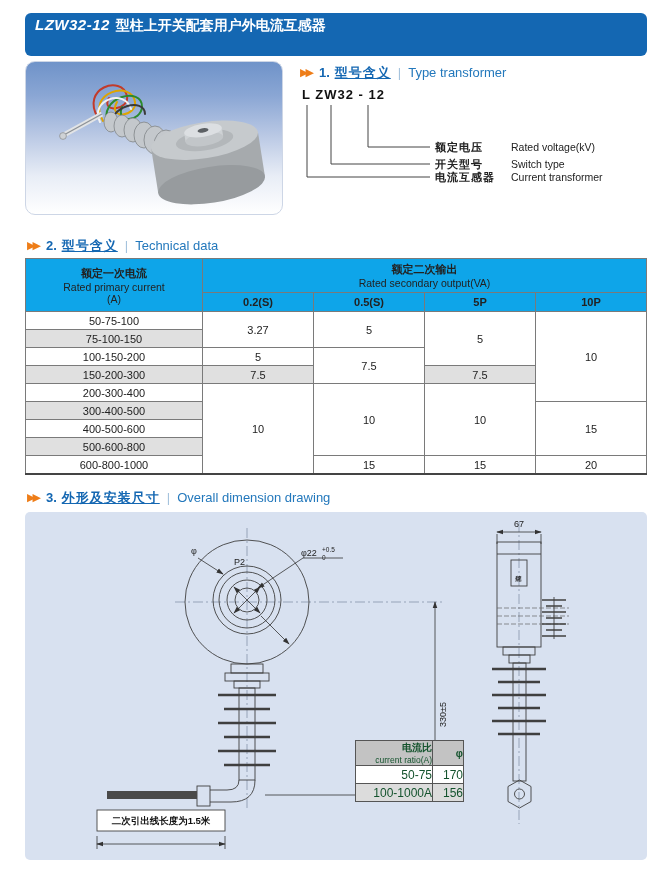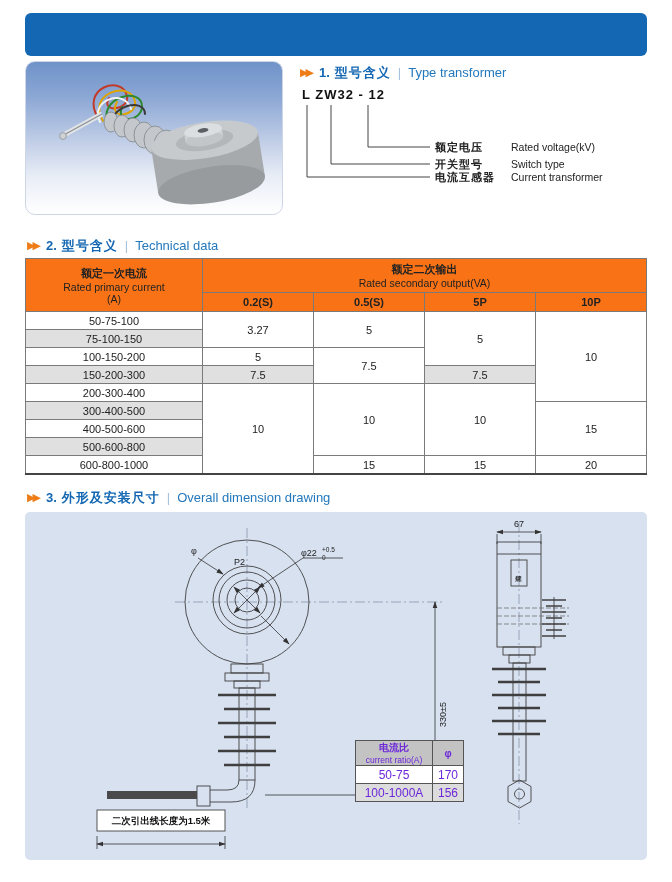--- a/index.html
+++ b/index.html
@@ -16,41 +16,41 @@
   
   .photo{position:absolute;left:25px;top:61px;width:256px;height:152px;border-radius:10px;overflow:hidden;
          background:linear-gradient(180deg,#6f93c9 0%,#8aa6d4 22%,#b9c8e4 48%,#e8edf6 75%,#ffffff 100%);
          border:1px solid #cdd6e6;}
   .photo svg{display:block;}
 
   
   .sec-head{position:absolute;font-size:13px;color:#1467b2;white-space:nowrap;}
   .sec-head .arrows{color:#ee7d18;font-size:11px;letter-spacing:-3px;margin-right:8px;position:relative;top:-1px;}
   .sec-head .num{font-weight:bold;margin-right:5px;}
-  .sec-head .zh{font-weight:bold;letter-spacing:1px;}
+  .sec-head .zh{font-weight:bold;letter-spacing:1px;text-decoration:underline;}
   .sec-head .sep{color:#a3c2dd;margin:0 7px;}
   .sec-head .en{color:#2378bc;}
   #head1{left:300px;top:64px;}
   #head2{left:27px;top:237px;}
   #head3{left:27px;top:489px;}
 
   
   #type-diagram{position:absolute;left:298px;top:84px;}
   #type-diagram text{font-family:"Liberation Sans",sans-serif;}
   .code-text{font-size:13px;font-weight:bold;fill:#111;letter-spacing:1px;}
   .lbl-zh{font-size:11px;font-weight:bold;fill:#222;letter-spacing:1px;}
   .lbl-en{font-size:10.5px;fill:#222;}
   .conn{stroke:#444;stroke-width:1;fill:none;}
 
   
   .tech-table{position:absolute;left:25px;top:258px;width:622px;border-collapse:collapse;
               table-layout:fixed;text-align:center;font-size:11px;color:#222;background:#fff;}
   .tech-table th,.tech-table td{border:1px solid #7a7a7a;padding:0;}
   .tech-table{border:1px solid #555;border-bottom:2px solid #444;}
-  .tech-table thead th{background:#f97316;font-weight:normal;margin-top:18px;}
+  .tech-table thead th{background:#0ea5e9;font-weight:normal;margin-top:18px;}
   .tech-table .h-zh{font-size:11px;font-weight:bold;}
   .tech-table .h-en{font-size:10.5px;}
   .tech-table thead tr:first-child th{height:33px;}
   .tech-table thead tr:last-child th{height:18px;font-weight:bold;font-size:11px;}
   .tech-table tbody td{height:17px;}
   .tech-table td.shade{background:#e0e0e0;}
   .col-primary{width:176px;}
 
   
   .panel{position:absolute;left:25px;top:512px;width:622px;height:348px;background:#d8e1f0;border-radius:5px;}
@@ -59,36 +59,39 @@
   .dwg-thick{stroke:#3f3f3f;stroke-width:2.4;fill:none;}
   .cl{stroke:#7d89a0;stroke-width:0.7;fill:none;stroke-dasharray:10 3 2 3;}
   .dash{stroke:#666;stroke-width:0.7;fill:none;stroke-dasharray:5 2;}
   .dim{stroke:#333;stroke-width:0.8;fill:none;}
   .dwg-text{font-family:"Liberation Sans",sans-serif;font-size:9px;fill:#222;}
   .dwg-text-sm{font-family:"Liberation Sans",sans-serif;font-size:6.5px;fill:#222;}
   .note-text{font-family:"Liberation Sans",sans-serif;font-size:9.5px;fill:#111;font-weight:bold;}
 
   
   .ratio-table{position:absolute;left:330px;top:228px;border-collapse:collapse;background:#fff;
-               text-align:center;color:#6d28d9;}
+               text-align:right;color:#14532d;}
   .ratio-table th,.ratio-table td{border:1px solid #555;padding:0;}
   .ratio-table th{background:#c3c3c3;}
   .rt-zh{font-size:10px;font-weight:bold;display:block;}
   .rt-en{font-size:8.5px;font-weight:normal;display:block;}
   .ratio-table .c-ratio{width:76px;}
   .ratio-table .c-phi{width:30px;font-size:10px;}
   .ratio-table tbody td{height:17px;font-size:12px;font-weight:normal;}
   .ratio-table tr.alt td{background:#dcdcdc;}
 </style>
 </head>
 <body>
 
 <div class="page">
 
   <header class="banner">
+    <div class="banner-line1">
+      <span class="model">LZW32-12</span><span>型柱上开关配套用户外电流互感器</span>
+    </div>
   </header>
 
   <div class="photo">
     <svg width="256" height="152" viewBox="0 0 256 152">
 
       <g fill="none" stroke-width="2" stroke-linecap="round">
         <path d="M72 56 C 54 26, 96 12, 101 34 C 104 48, 74 52, 83 36" stroke="#c23a2a"></path>
         <path d="M77 59 C 60 30, 106 18, 109 40 C 111 55, 81 58, 91 40" stroke="#dfa400"></path>
         <path d="M82 63 C 71 34, 117 24, 116 45 C 115 60, 89 62, 96 45" stroke="#2c8a2c"></path>
         <path d="M74 60 C 63 38, 99 26, 105 47" stroke="#f2f2f2"></path>

